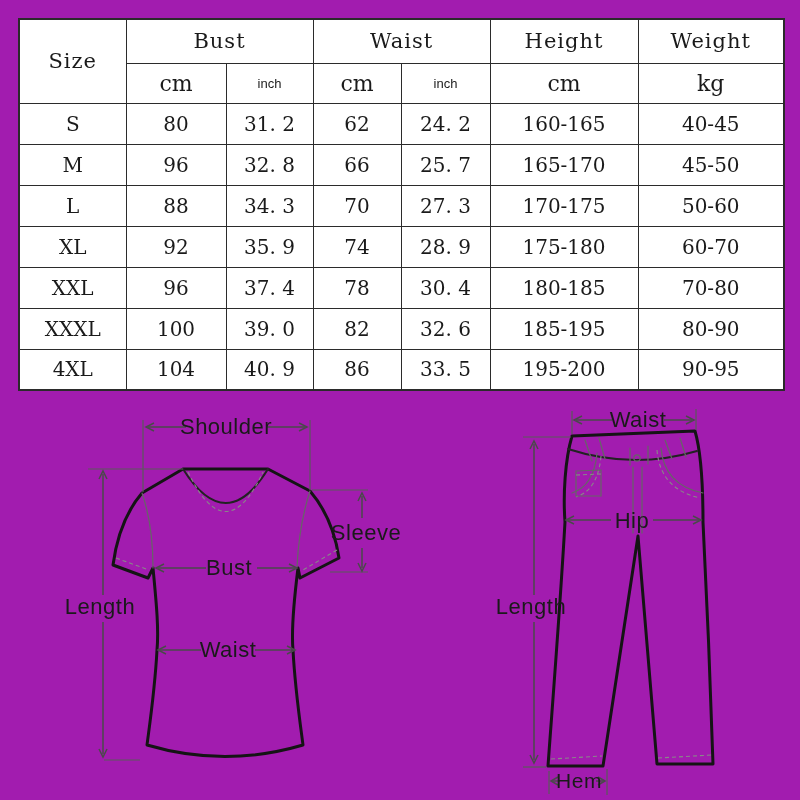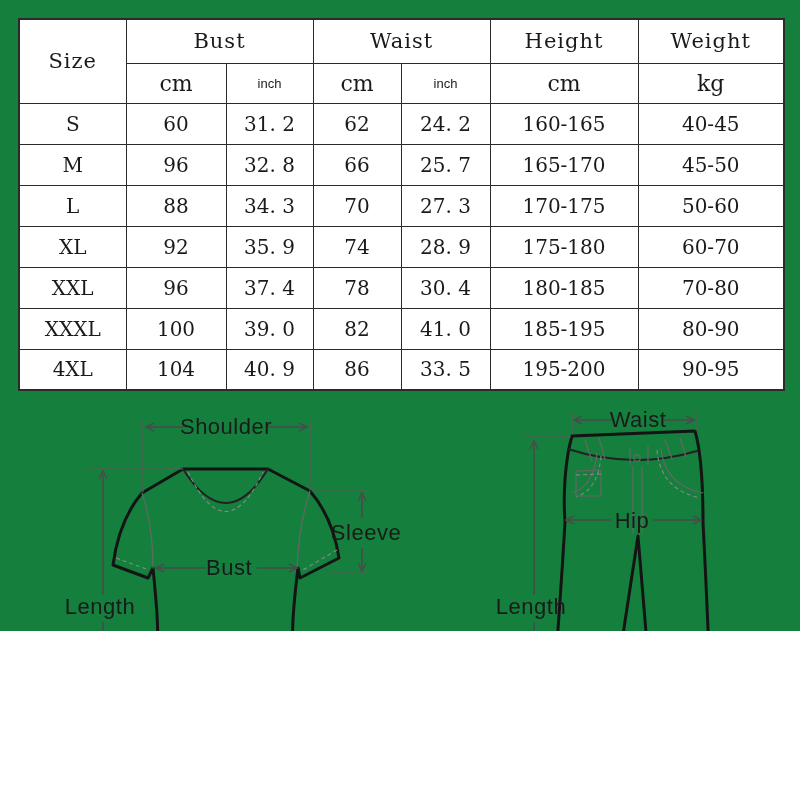--- a/index.html
+++ b/index.html
@@ -1,20 +1,20 @@
 <!DOCTYPE html>
 <html><head>
 <meta charset="utf-8">
 <style>
   html, body { margin: 0; padding: 0; background: #ffffff; }
   .stage {
     position: relative;
     width: 800px;
-    height: 631px;
-    background: #15803d;
+    height: 800px;
+    background: #a21caf;
     overflow: hidden;
     font-family: "DejaVu Serif", serif;
   }
 
   
   table.size-chart {
     position: absolute;
     left: 18px;
     top: 18px;
     width: 765px;
@@ -133,21 +133,21 @@
         <th class="unit-inch">inch</th>
         <th class="unit">cm</th>
         <th class="unit-inch">inch</th>
         <th class="unit">cm</th>
         <th class="unit">kg</th>
       </tr>
     </thead>
     <tbody>
       <tr>
         <td class="cell">S</td>
-        <td class="cell">60</td>
+        <td class="cell">80</td>
         <td class="cell">31. 2</td>
         <td class="cell">62</td>
         <td class="cell">24. 2</td>
         <td class="cell">160-165</td>
         <td class="cell">40-45</td>
       </tr>
       <tr>
         <td class="cell">M</td>
         <td class="cell">96</td>
         <td class="cell">32. 8</td>
@@ -181,21 +181,21 @@
         <td class="cell">78</td>
         <td class="cell">30. 4</td>
         <td class="cell">180-185</td>
         <td class="cell">70-80</td>
       </tr>
       <tr>
         <td class="cell">XXXL</td>
         <td class="cell">100</td>
         <td class="cell">39. 0</td>
         <td class="cell">82</td>
-        <td class="cell">41. 0</td>
+        <td class="cell">32. 6</td>
         <td class="cell">185-195</td>
         <td class="cell">80-90</td>
       </tr>
       <tr>
         <td class="cell">4XL</td>
         <td class="cell">104</td>
         <td class="cell">40. 9</td>
         <td class="cell">86</td>
         <td class="cell">33. 5</td>
         <td class="cell">195-200</td>

